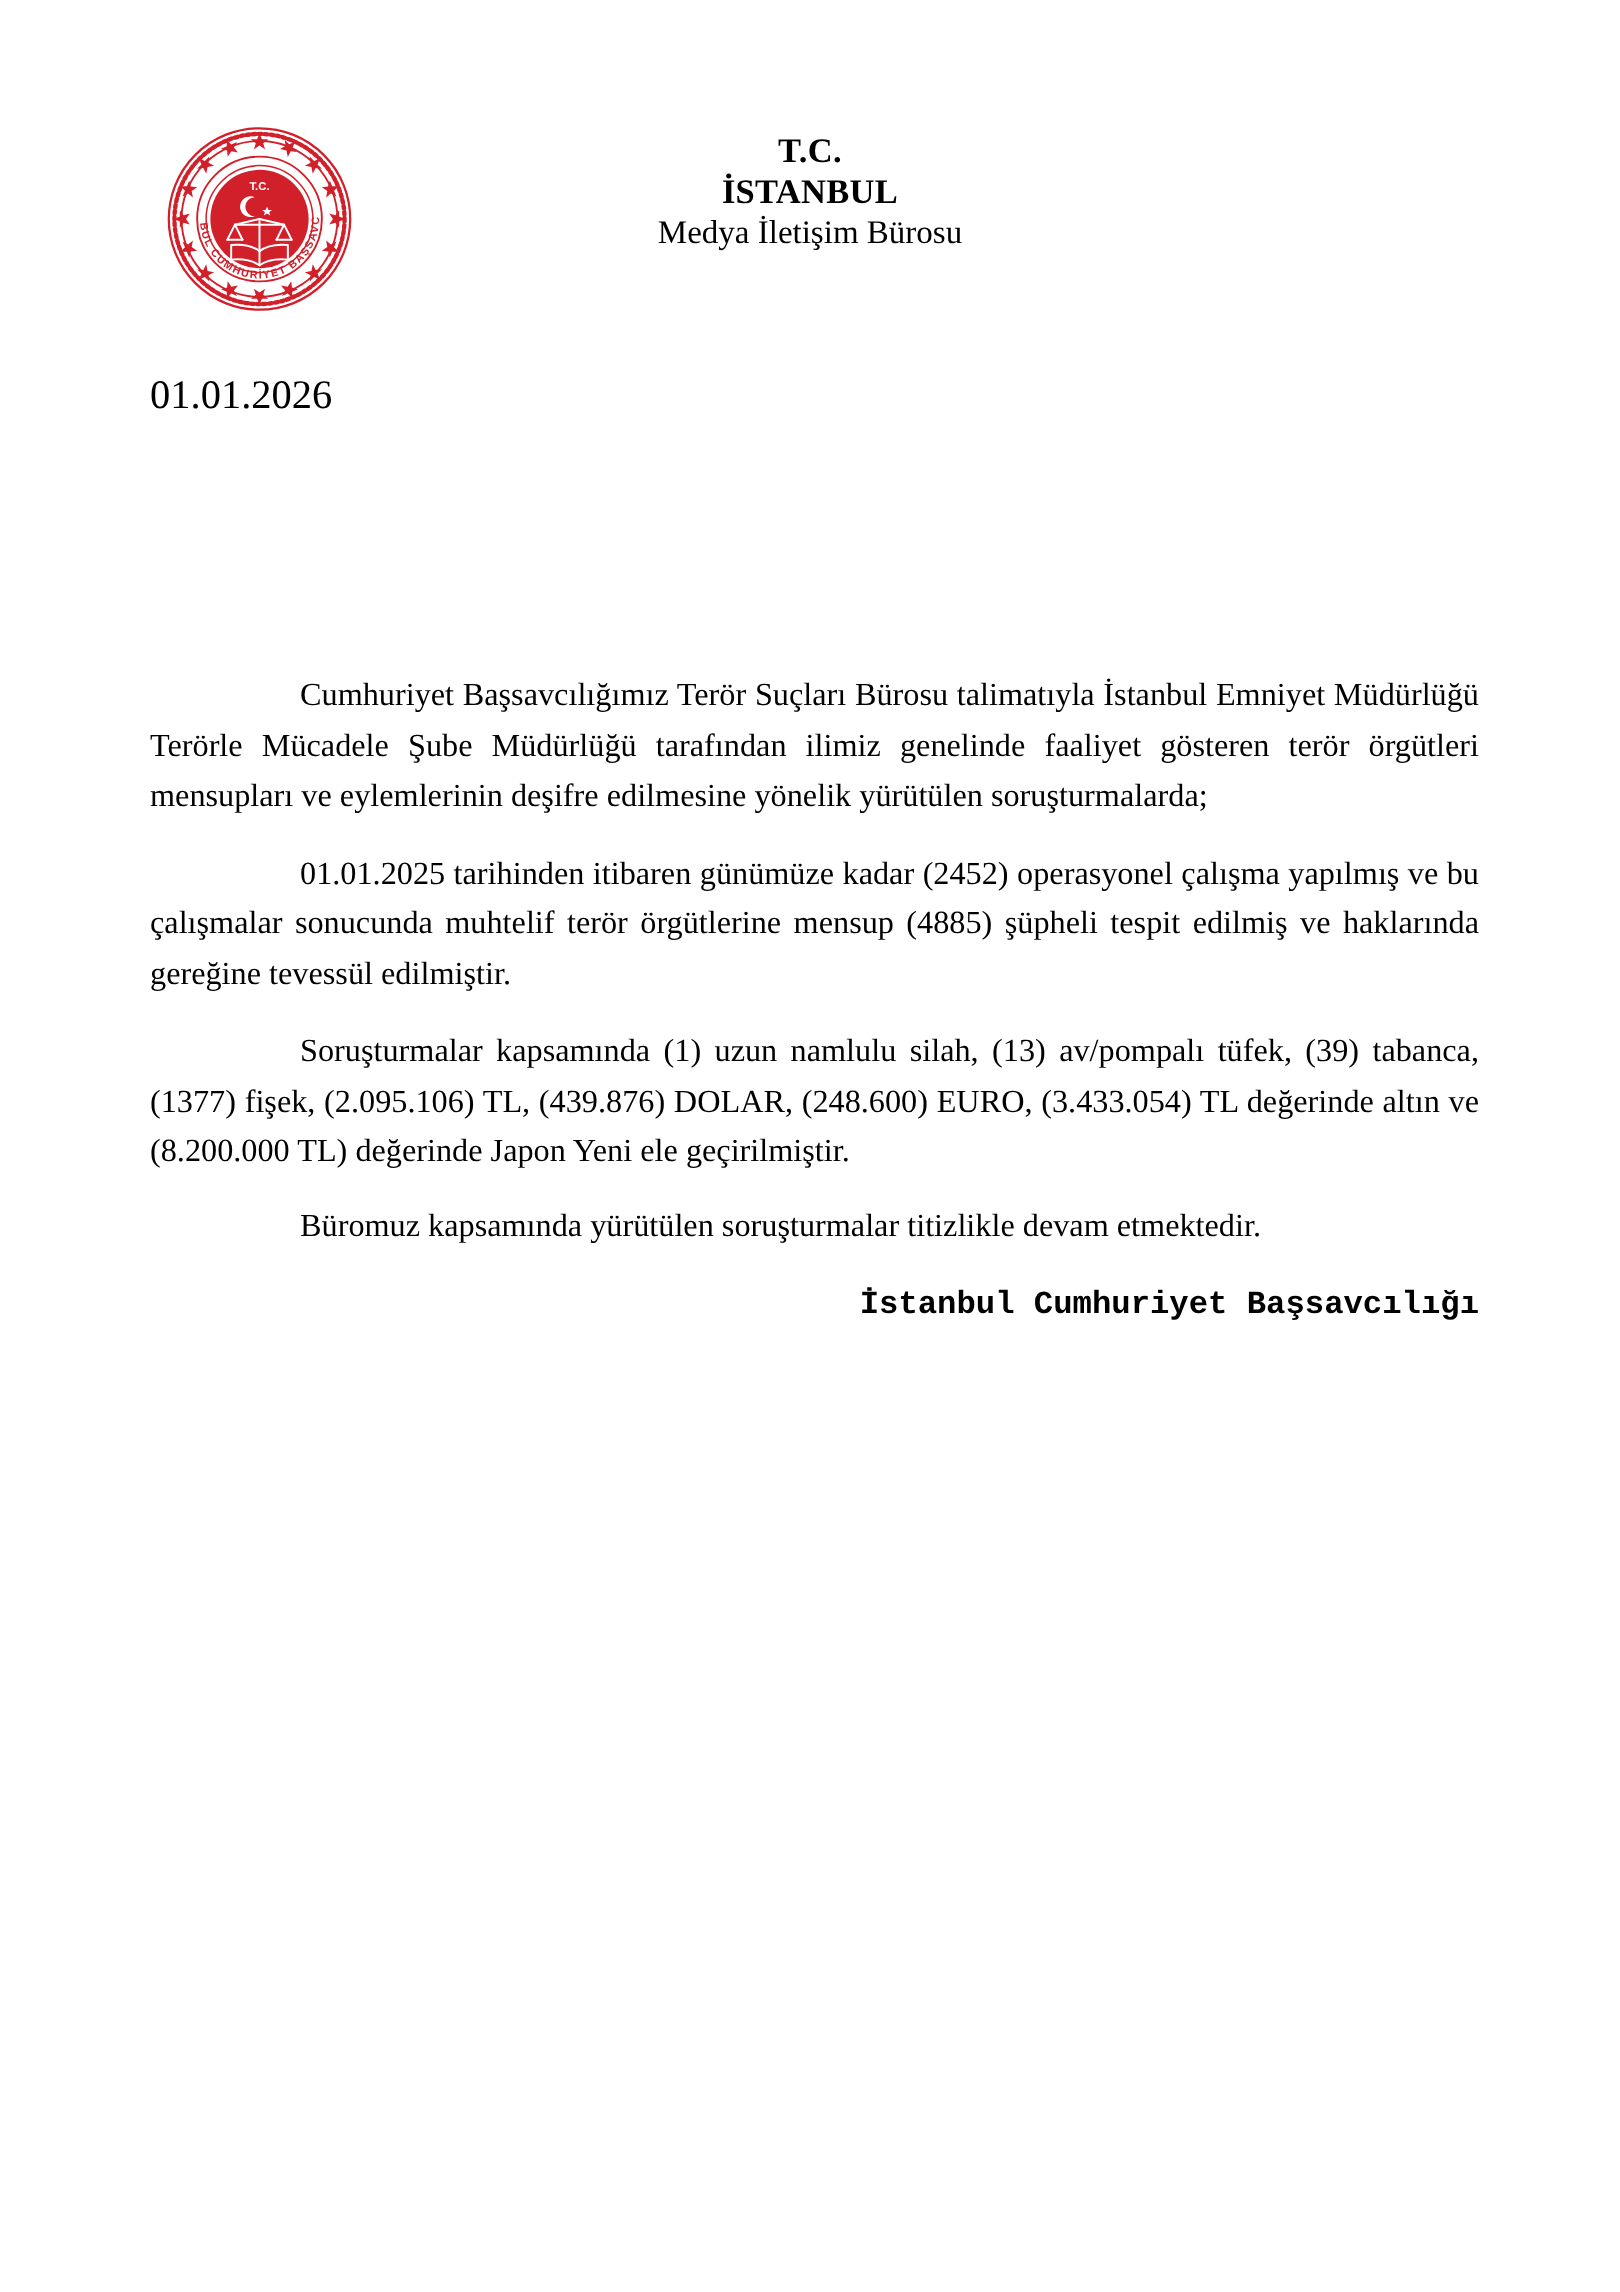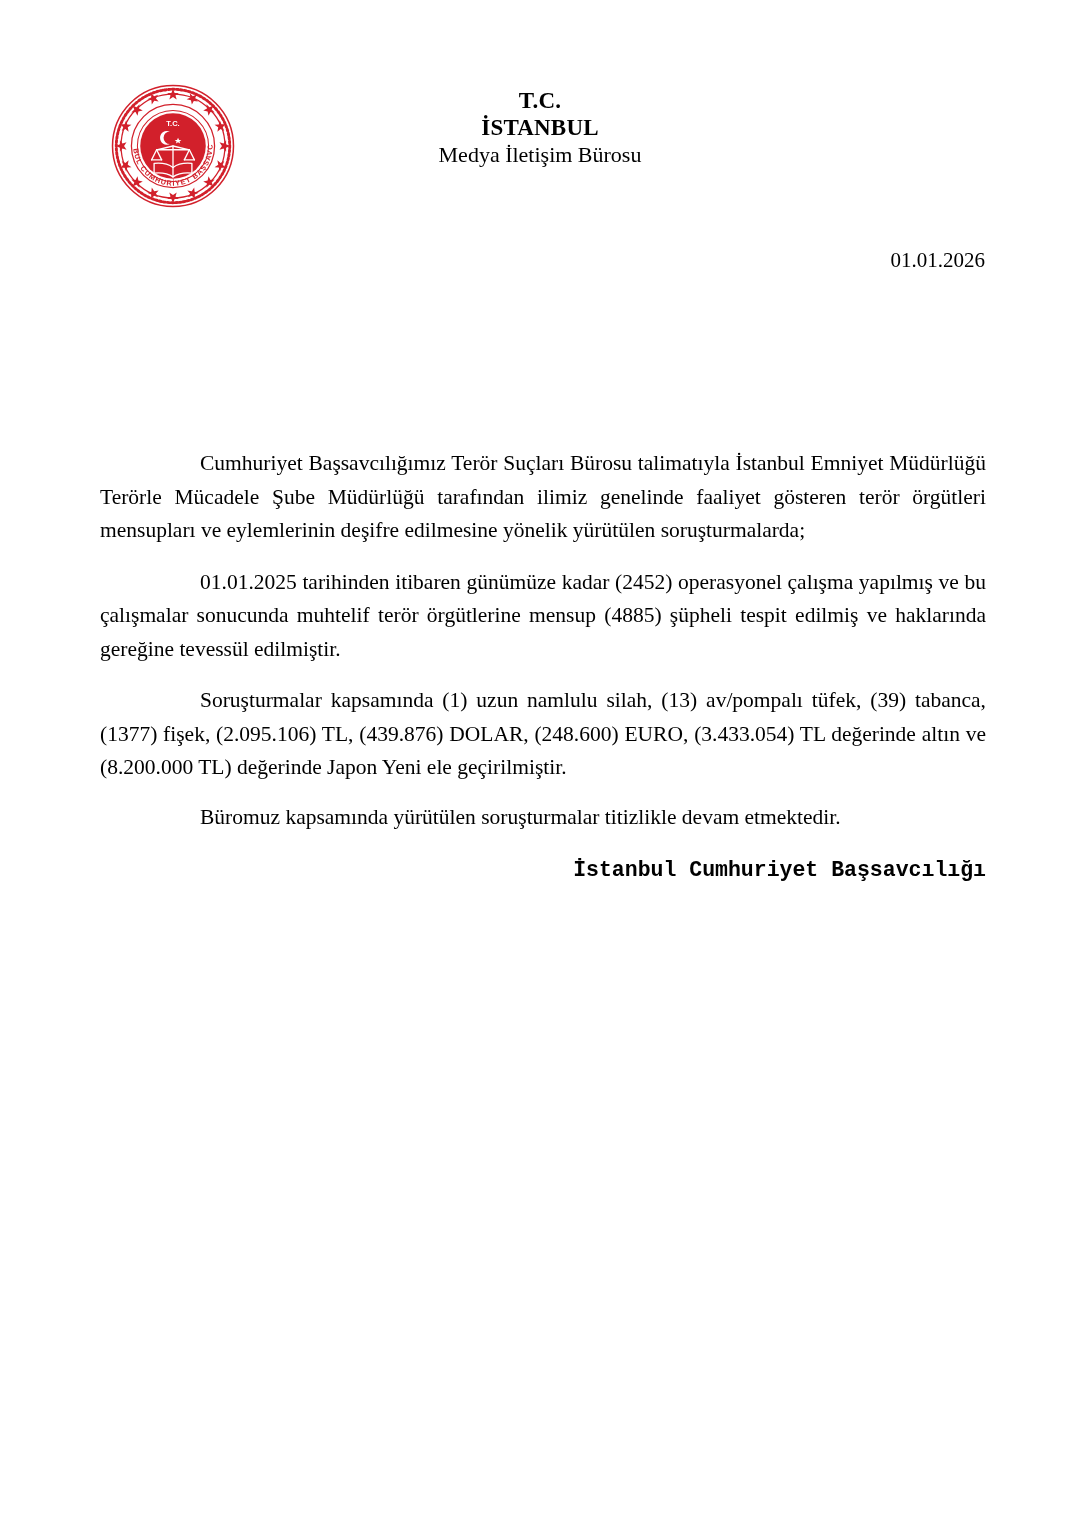--- a/index.html
+++ b/index.html
@@ -60,22 +60,22 @@
     padding-top: 1px;
     font-family: Liberation Serif, serif;
   }
 
   
   .date-line {
     position: absolute;
     left: 100px;
     top: 248px;
     width: 885px;
-    text-align: right;
-    font-size: 21px;
+    text-align: left;
+    font-size: 27px;
   }
 
   
   .doc-title {
     position: absolute;
     left: 100px;
     top: 321px;
     width: 890px;
     text-align: center;
     font-size: 22px;

